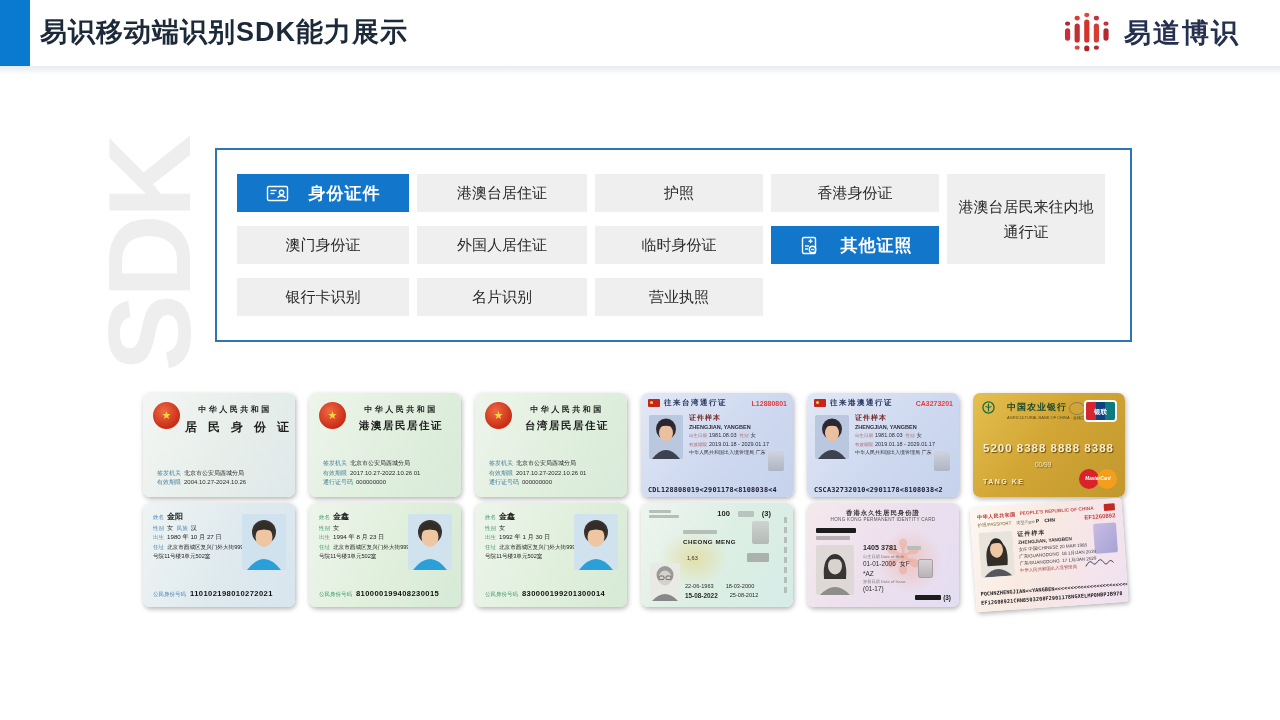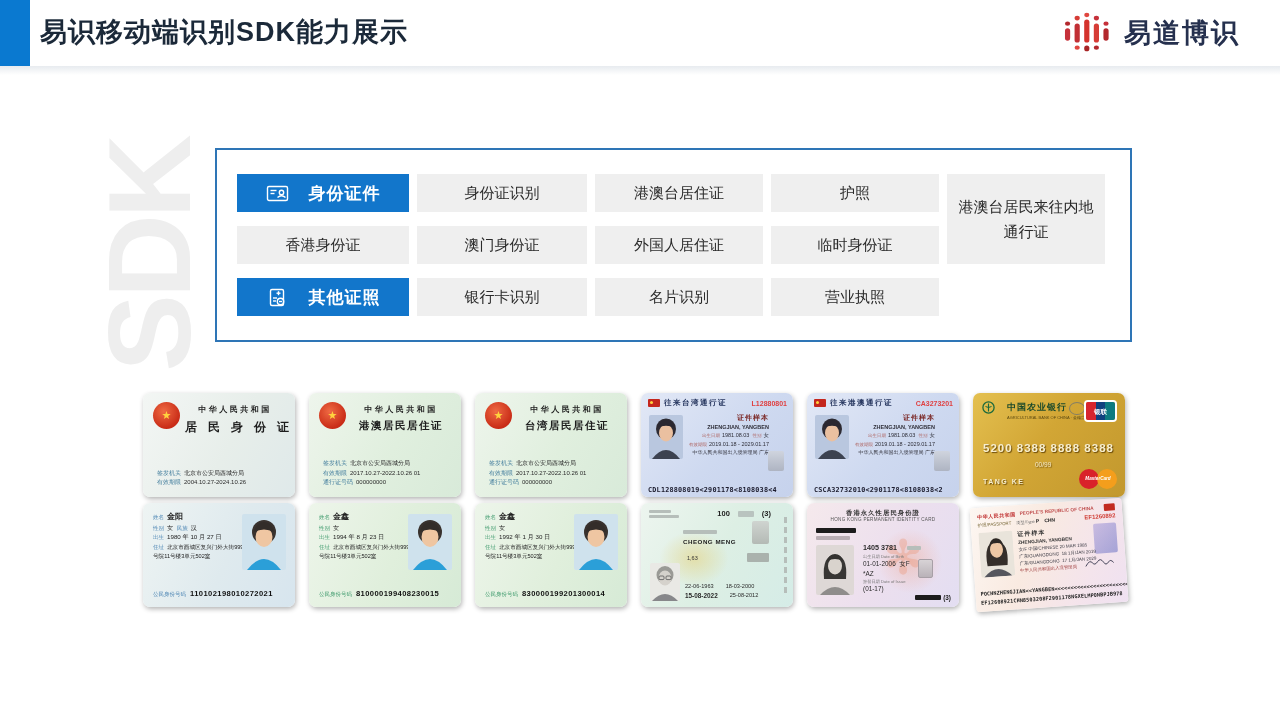--- a/index.html
+++ b/index.html
@@ -52,21 +52,21 @@
     background:radial-gradient(circle at 40% 35%, #ef6a43, #c92c17 70%);
     color:#ffd23e; font-size:11px; display:flex; align-items:center; justify-content:center; }
   .idback-titles { position:absolute; left:42px; top:11px; width:100px; text-align:center; color:#1d1d1d; }
   .idback-nation { font-size:8px; font-weight:bold; letter-spacing:2.5px; }
   .idback-doc { font-size:12px; font-weight:bold; letter-spacing:4px; margin-top:4px; white-space:nowrap; }
   .idback-doc.sm { font-size:10.5px; letter-spacing:1.5px; }
   .idback-bottom { position:absolute; left:14px; bottom:9px; color:#2c2c2c; }
   .idback-bottom .lbl { color:#47809f; margin-right:3px; }
 
   
-  .card-travel { background:linear-gradient(135deg,#e2e8f6 0%,#ced9f0 55%,#c6d2ec 100%);text-align:right; }
+  .card-travel { background:linear-gradient(135deg,#e2e8f6 0%,#ced9f0 55%,#c6d2ec 100%); }
   .tp-head { position:absolute; left:7px; top:5px; right:6px; display:flex; align-items:center; gap:4px; }
   .tp-flag { width:12px; height:8px; background:#c4261d; border-radius:1px; position:relative; flex-shrink:0; }
   .tp-flag::after { content:''; position:absolute; left:2px; top:2px; width:3px; height:3px;
     background:#ffd23e; border-radius:50%; }
   .tp-title { font-size:7.5px; font-weight:bold; letter-spacing:1.5px; color:#25355e; white-space:nowrap; }
   .tp-num { margin-left:auto; font-size:7px; font-weight:bold; color:#e04040; }
   .tp-photo { position:absolute; left:8px; top:22px; width:34px; height:44px; border-radius:2px; }
   .tp-fields { position:absolute; left:48px; top:20px; width:80px; color:#2e2e38; }
   .tp-name { font-size:7px; font-weight:bold; color:#7c2a28; letter-spacing:1px; }
   .tp-nameen { font-size:5.5px; font-weight:bold; margin-top:1px; }
@@ -273,23 +273,20 @@
             <rect x="1.5" y="4.5" width="20" height="14" rx="1.5"></rect>
             <line x1="4.5" y1="8.5" x2="10.5" y2="8.5"></line>
             <line x1="4.5" y1="11.5" x2="8.5" y2="11.5"></line>
             <circle cx="15.5" cy="10.5" r="2.2"></circle>
             <path d="M11.5 15.5 q4 -3.5 8 0"></path>
           </svg>
         </span>
         <span>身份证件</span>
       </div>
       <div class="mbtn">
-        <span>身份证识别</span>
-      </div>
-      <div class="mbtn">
         <span>港澳台居住证</span>
       </div>
       <div class="mbtn">
         <span>护照</span>
       </div>
       <div class="mbtn tall">
         <span>港澳台居民来往内地通行证</span>
       </div>
 
       <div class="mbtn">

